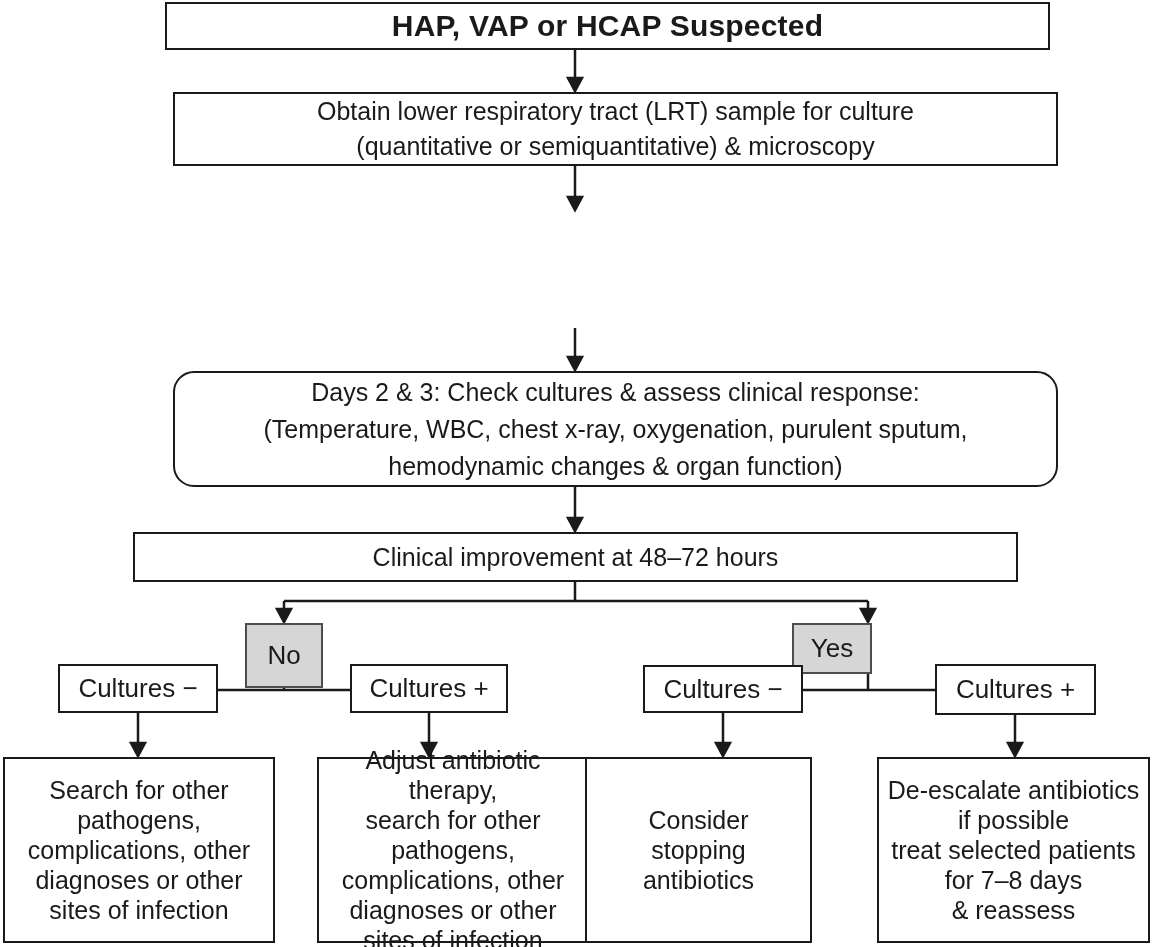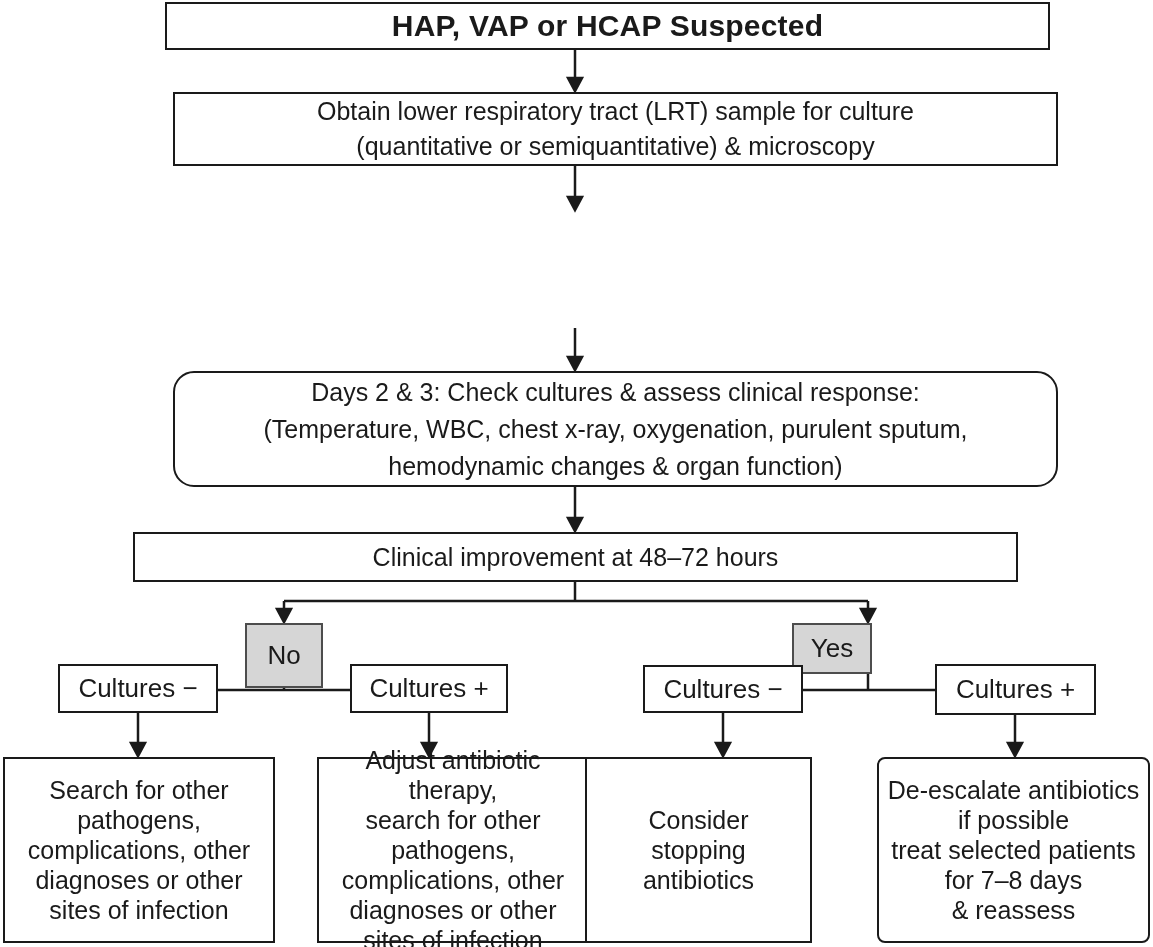--- a/index.html
+++ b/index.html
@@ -114,19 +114,19 @@
 search for other
 pathogens,
 complications, other
 diagnoses or other
 sites of infection</div>
 
   <div class="node outcome" style="left:585px;top:757px;width:227px;height:186px;">Consider
 stopping
 antibiotics</div>
 
-  <div class="node outcome" style="left:877px;top:757px;width:273px;height:186px;border-radius:8px;">De-escalate antibiotics
+  <div class="node outcome" style="left:877px;top:757px;width:273px;height:186px;">De-escalate antibiotics
 if possible
 treat selected patients
 for 7–8 days
 &amp; reassess</div>
 
 </div>
 
 </body></html>

